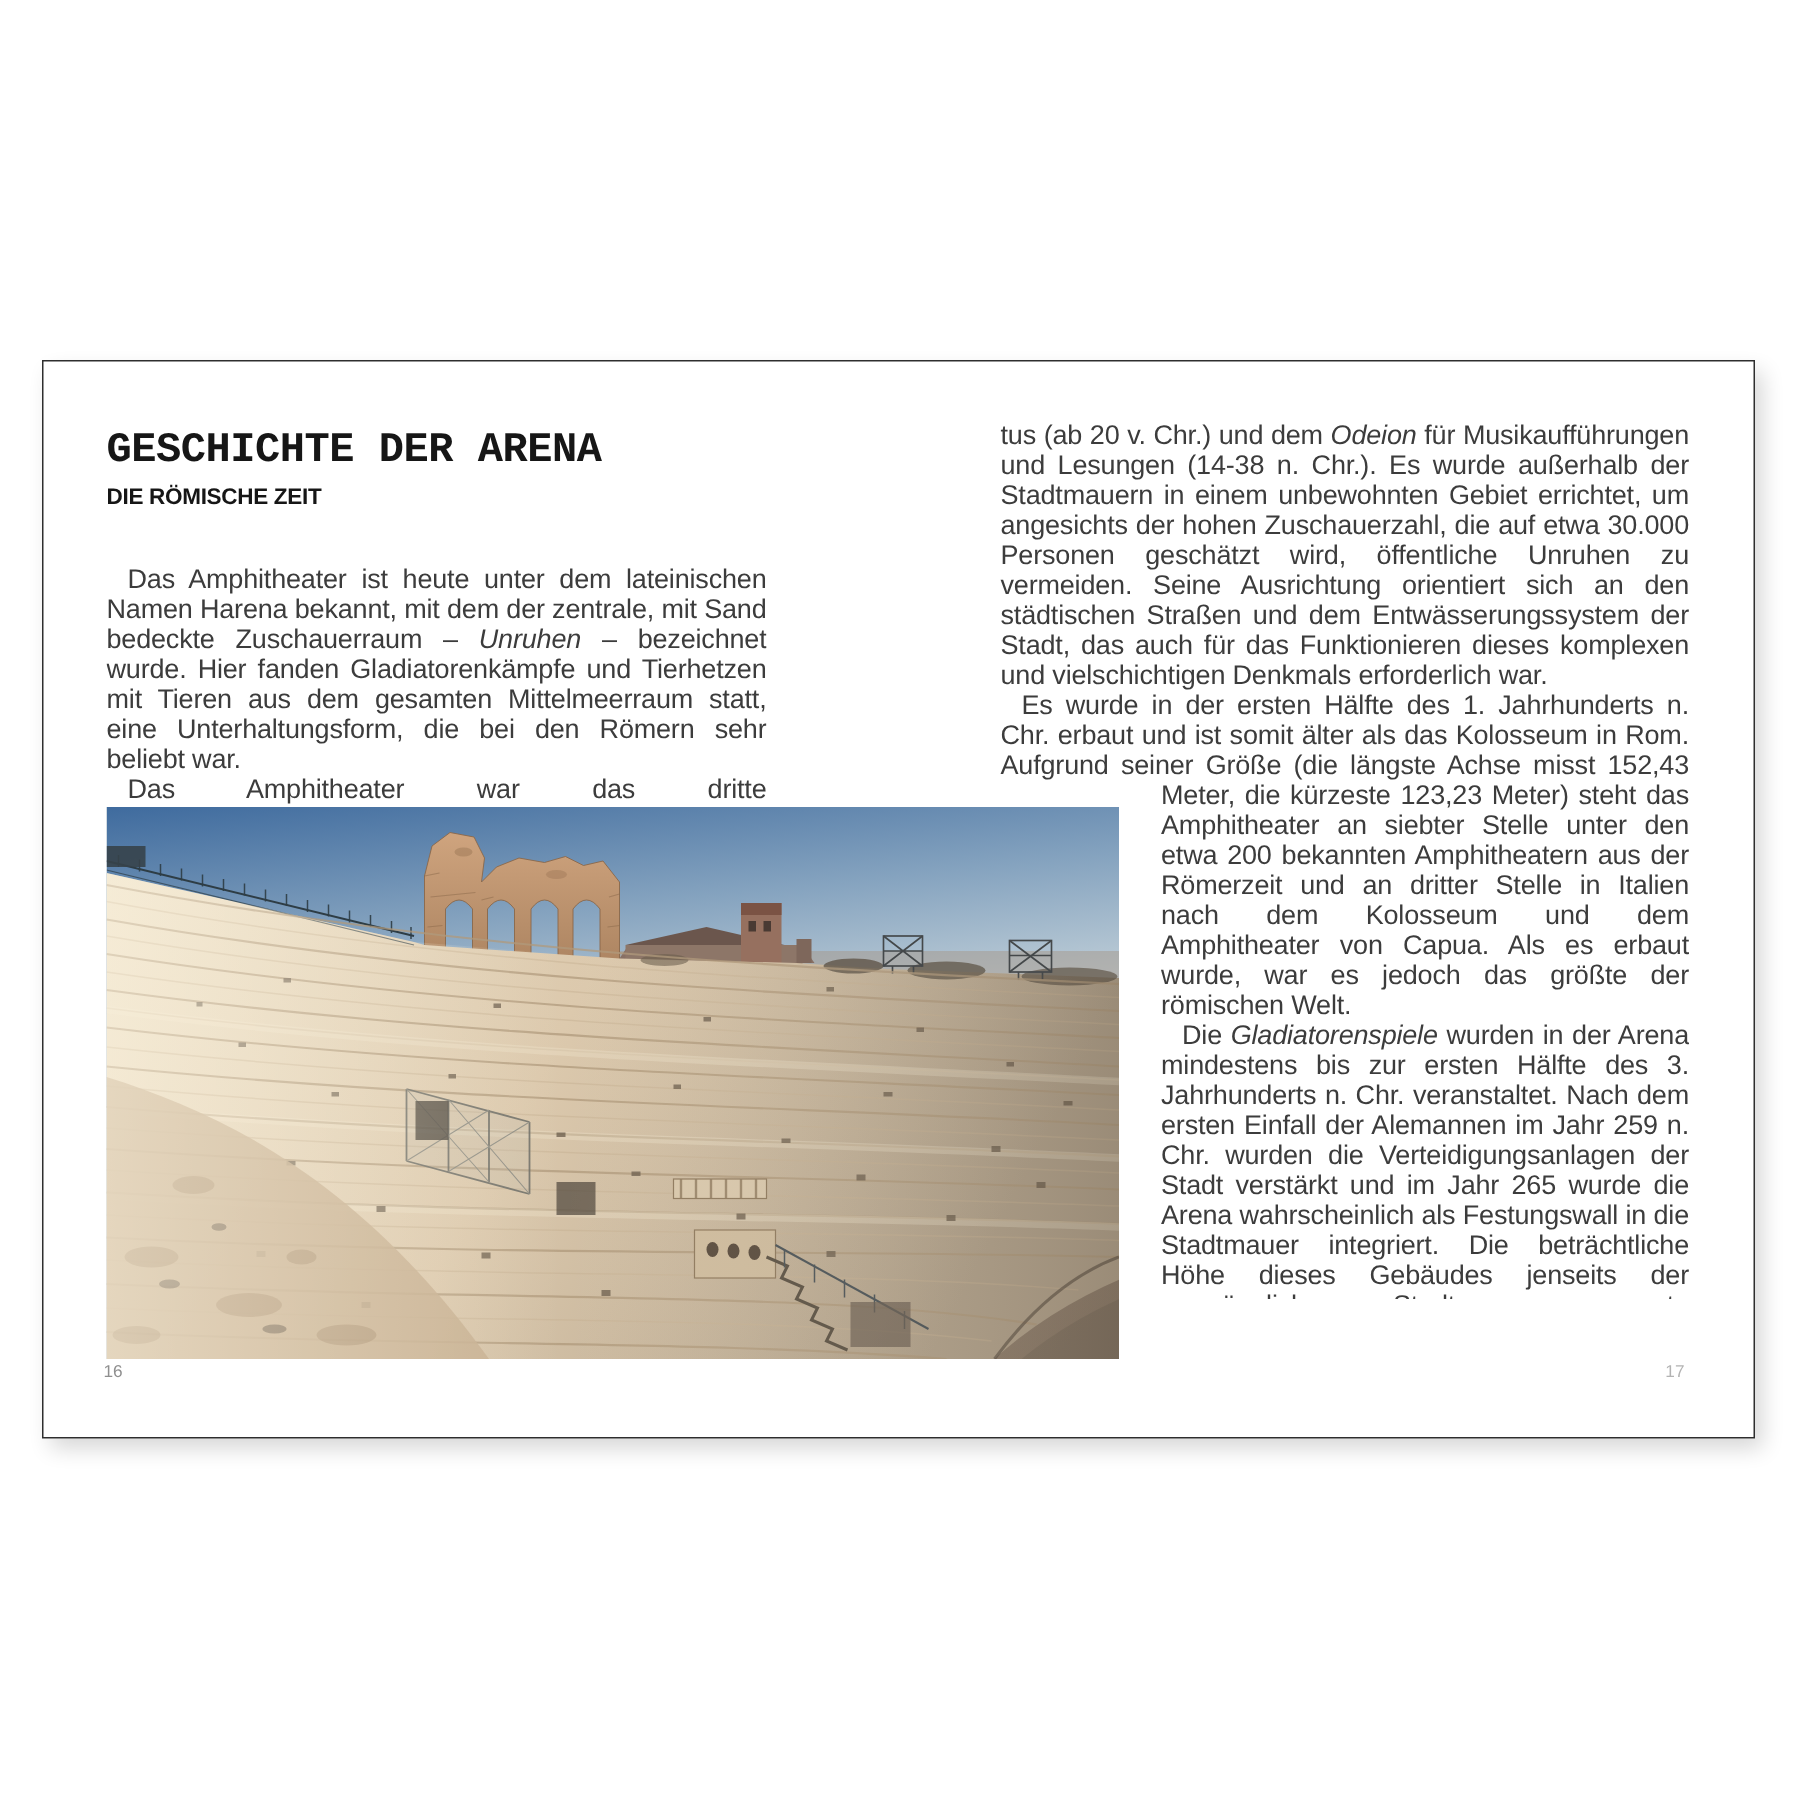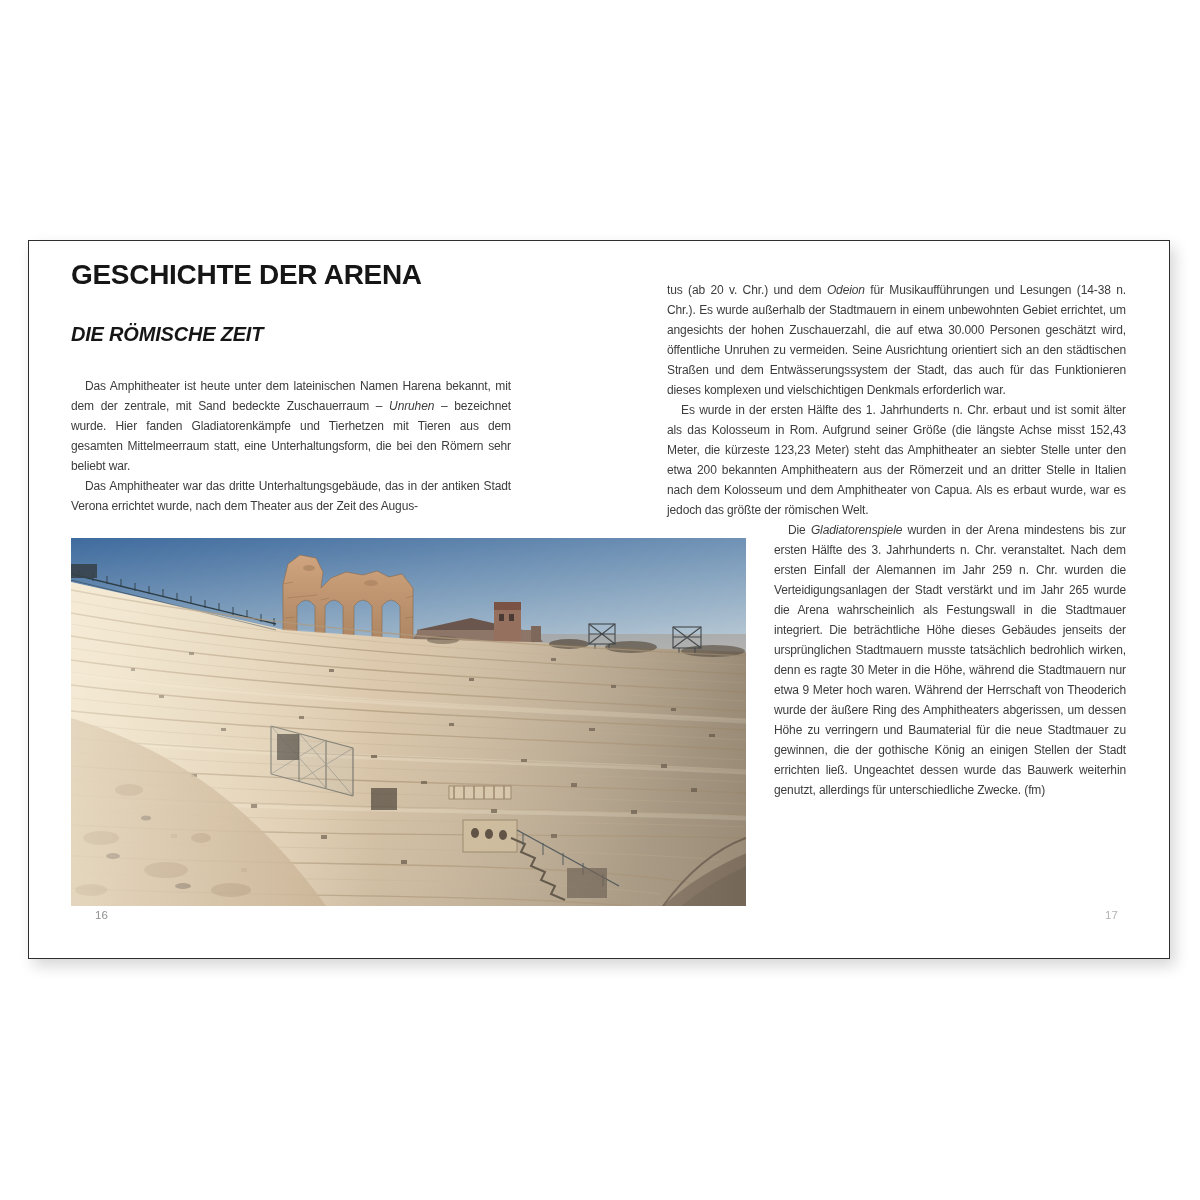--- a/index.html
+++ b/index.html
@@ -1,47 +1,47 @@
 <!DOCTYPE html>
 <html lang="de" style="--sky-top: #3f6b9e; --sky-mid: #85a3bf; --sky-horizon: #dde4e4; --stone-light: #ecdfc6; --stone-mid: #dcc9ad; --stone-shadow: #b2a28b; --arena-floor: #7c6e5d; --ala-ruin: #c89e7a;"><head>
 <meta charset="utf-8">
 <style>
   html,body{margin:0;padding:0;background:#ffffff;}
   body{width:1200px;height:1200px;position:relative;font-family:"Liberation Sans",sans-serif;overflow:hidden;}
 
   .spread{position:absolute;left:28px;top:240px;width:1140px;height:717px;background:#fff;
           border:1px solid #2e2e2e;box-shadow:5px 7px 14px rgba(0,0,0,.16);}
 
-  .h1{position:absolute;left:42px;top:18px;margin:0;font-size:28px;font-weight:bold;
-      letter-spacing:-.3px;color:#161616;}
-  .h2{position:absolute;left:42px;top:82px;margin:0;font-size:20px;font-weight:bold;
-      letter-spacing:-.2px;color:#161616;font-style:italic;}
-
-  .body-text{font-size:12px;line-height:20px;color:#3c3c3c;text-align:justify;
+  .h1{position:absolute;left:42px;top:44px;margin:0;font-size:28px;font-weight:bold;
+      letter-spacing:-.3px;color:#161616;font-family:Liberation Mono, monospace;}
+  .h2{position:absolute;left:42px;top:82px;margin:0;font-size:15px;font-weight:bold;
+      letter-spacing:-.2px;color:#161616;}
+
+  .body-text{font-size:18px;line-height:20px;color:#3c3c3c;text-align:justify;
              letter-spacing:-.12px;}
   .body-text p{margin:0;text-indent:14px;}
   .body-text p.noindent{text-indent:0;}
   .body-text em{font-style:italic;}
 
   .col-left{position:absolute;left:42px;top:135px;width:440px;height:160px;overflow:hidden;}
   .col-right{position:absolute;left:637px;top:39px;width:460px;height:586px;overflow:hidden;}
 
   .float-spacer{float:left;width:1px;height:240px;}
   .photo-intrude{float:left;clear:left;width:108px;height:384px;}
 
   .photo{position:absolute;left:42px;top:297px;width:675px;height:368px;margin:0;
          overflow:hidden;background:#cfd8da;}
   .photo svg{display:block;}
 
   .caption{position:absolute;left:729px;top:629px;width:366px;font-size:11.5px;
            line-height:15px;color:#6e6e6e;text-align:left;}
 
-  .pagenum{position:absolute;font-size:11.5px;margin-left:26px;}
+  .pagenum{position:absolute;font-size:11.5px;}
   .pn-left{left:40px;top:668px;color:#8f8f8f;}
-  .pn-right{left:1050px;top:668px;width:44px;color:#b3b3b3;}
+  .pn-right{left:1050px;top:668px;width:44px;text-align:right;color:#b3b3b3;}
 </style>
 </head>
 <body>
 
 <div class="spread">
 
   <h1 class="h1">GESCHICHTE DER ARENA</h1>
   <h2 class="h2">DIE RÖMISCHE ZEIT</h2>
 
   <div class="body-text col-left">

